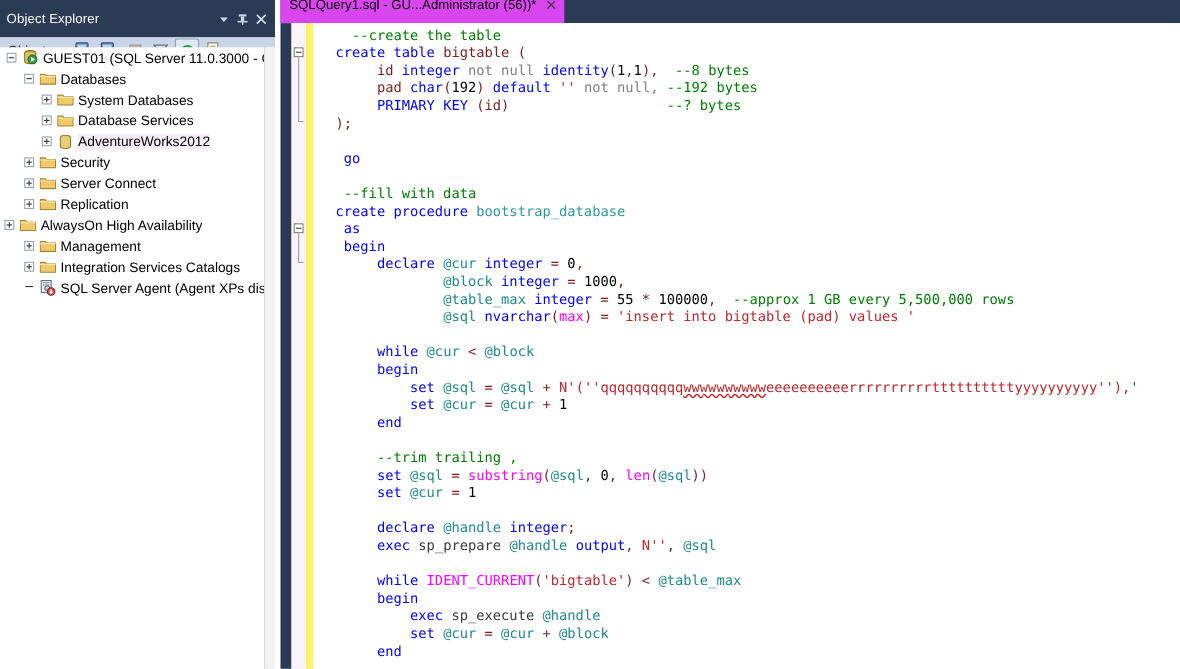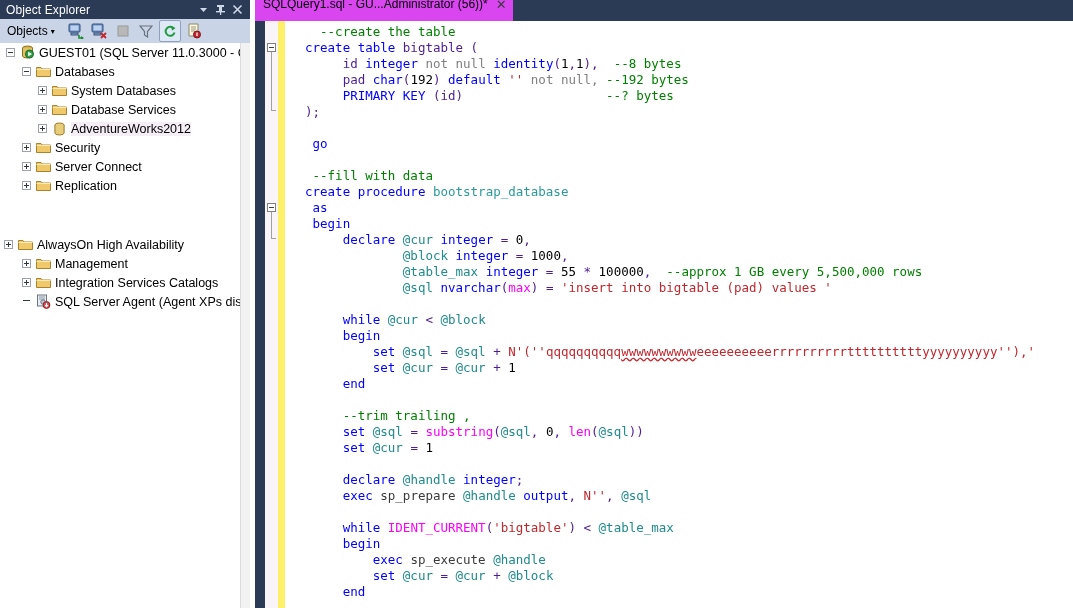--- a/index.html
+++ b/index.html
@@ -10,21 +10,21 @@
     font-size:12px;color:#000;
   }
   #app{position:relative;width:1073px;height:608px;}
 
   
   #object-explorer{
     position:absolute;left:0;top:0;width:250px;height:608px;
     background:#ffffff;
   }
   .oe-titlebar{
-    height:19px;background:#2b3a55;color:#ffffff;
+    height:34px;background:#2b3a55;color:#ffffff;
     display:flex;align-items:center;padding:0 4px 0 6px;
     font-size:12px;
   }
   .oe-title-text{flex:1;white-space:nowrap;letter-spacing:.1px;}
   .oe-title-btn{
     width:17px;height:17px;display:flex;align-items:center;justify-content:center;
     color:#cfd8e6;
   }
   .oe-title-btn svg{display:block;}
 
@@ -108,21 +108,21 @@
 
   
   .kw{color:#0000ff;}
   .cmt{color:#008000;}
   .str{color:#c1272d;}
   .num{color:#000000;}
   .var{color:#1f8b8b;}
   .fn{color:#ff00ff;}
   .gray{color:#808080;}
   .proc{color:#2b9a9a;}
-  .plain{color:#4c1d95;}
+  .plain{color:#7f1d1d;}
   .sp{color:#3a3a3a;}
   .squig{
     text-decoration:underline;
     text-decoration-style:wavy;
     text-decoration-color:#c1272d;
     text-decoration-skip-ink:none;
   }
 
   
   .fold{
@@ -303,21 +303,21 @@
         <span class="expander plus"></span>
         <span class="node-icon">
           <svg width="15" height="13" viewBox="0 0 15 13">
             <path d="M0.5 2.5 L5 2.5 L6.2 4 L14.5 4 L14.5 11.5 L0.5 11.5 Z" fill="#f0c96a" stroke="#a8822c"></path>
             <path d="M0.5 4.5 L14.5 4.5" stroke="#fdeab5"></path>
           </svg>
         </span>
         <span class="node-label">Replication</span>
       </div>
 
-      <div class="tree-row" style="margin-top:40px;">
+      <div class="tree-row" style="">
         <span class="expander plus"></span>
         <span class="node-icon">
           <svg width="15" height="13" viewBox="0 0 15 13">
             <path d="M0.5 2.5 L5 2.5 L6.2 4 L14.5 4 L14.5 11.5 L0.5 11.5 Z" fill="#f0c96a" stroke="#a8822c"></path>
             <path d="M0.5 4.5 L14.5 4.5" stroke="#fdeab5"></path>
           </svg>
         </span>
         <span class="node-label">AlwaysOn High Availability</span>
       </div>
 

